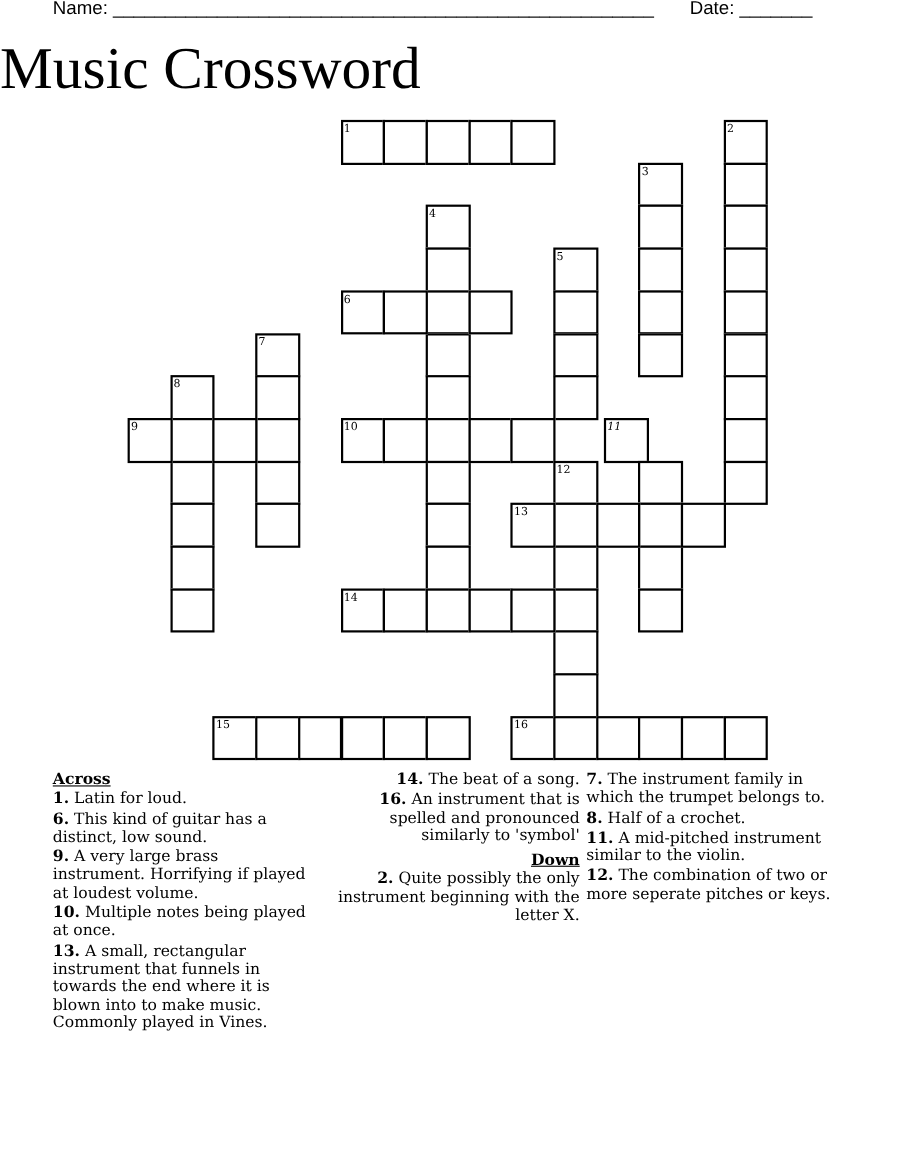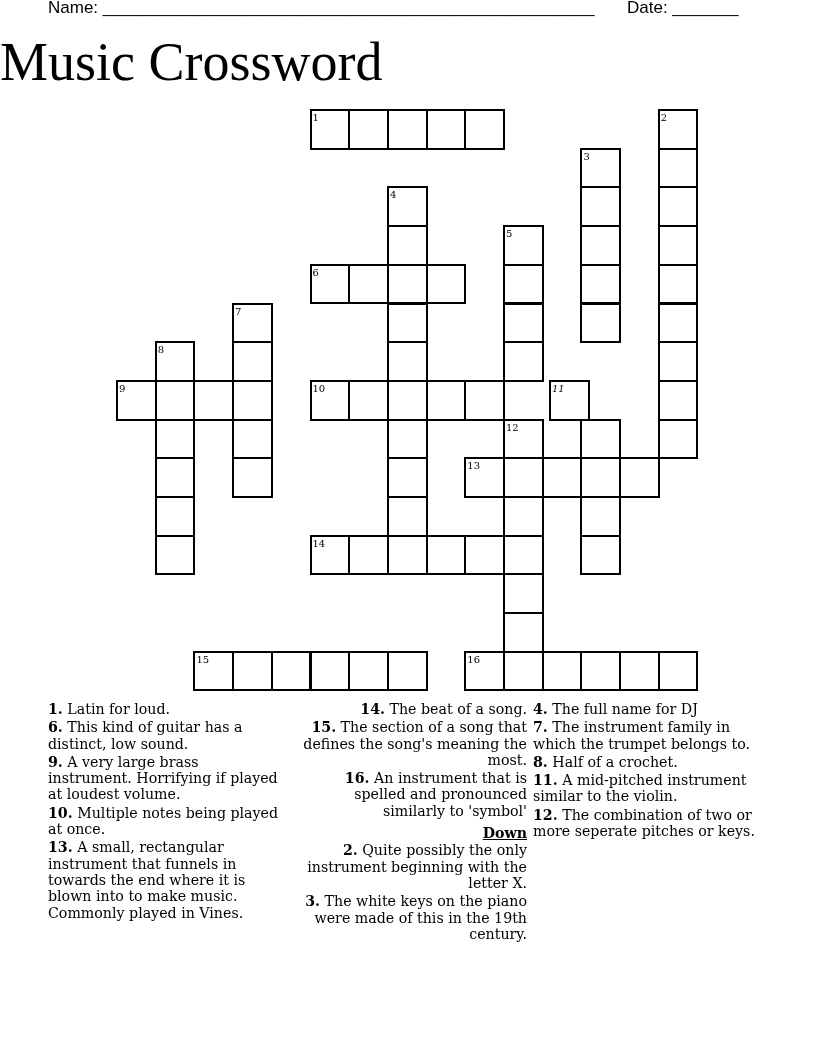--- a/index.html
+++ b/index.html
@@ -138,35 +138,33 @@
       <span class="num">16</span>
     </div>
     <div class="cell" style="left: 504px; top: 651.8px; margin-left: -1px; margin-top: -1px; width: 40.7px; height: 40.7px;"></div>
     <div class="cell" style="left: 542.7px; top: 651.8px; margin-left: -1px; margin-top: -1px; width: 40.7px; height: 40.7px;"></div>
     <div class="cell" style="left: 581.4px; top: 651.8px; margin-left: -1px; margin-top: -1px; width: 40.7px; height: 40.7px;"></div>
     <div class="cell" style="left: 620.1px; top: 651.8px; margin-left: -1px; margin-top: -1px; width: 40.7px; height: 40.7px;"></div>
     <div class="cell" style="left: 658.8px; top: 651.8px; margin-left: -1px; margin-top: -1px; width: 40.7px; height: 40.7px;"></div>
   </div>
 
 <div class="clues col1">
+  <div class="sec-head">Across</div>
   <div class="clue"><b>1.</b> <span>Latin for loud.</span></div>
   <div class="clue"><b>6.</b> <span>This kind of guitar has a distinct, low sound.</span></div>
   <div class="clue"><b>9.</b> <span>A very large brass instrument. Horrifying if played at loudest volume.</span></div>
   <div class="clue"><b>10.</b> <span>Multiple notes being played at once.</span></div>
   <div class="clue"><b>13.</b> <span>A small, rectangular instrument that funnels in towards the end where it is blown into to make music. Commonly played in Vines.</span></div>
 </div>
 
 <div class="clues col2">
   <div class="clue"><b>14.</b> <span>The beat of a song.</span></div>
-  <div class="clue"><b>15.</b> <span>The section of a song that defines the song's meaning the most.</span></div>
   <div class="clue"><b>16.</b> <span>An instrument that is spelled and pronounced similarly to 'symbol'</span></div>
   <div class="sec-head down">Down</div>
   <div class="clue"><b>2.</b> <span>Quite possibly the only instrument beginning with the letter X.</span></div>
-  <div class="clue"><b>3.</b> <span>The white keys on the piano were made of this in the 19th century.</span></div>
 </div>
 
 <div class="clues col3">
-  <div class="clue"><b>4.</b> <span>The full name for DJ</span></div>
   <div class="clue"><b>7.</b> <span>The instrument family in which the trumpet belongs to.</span></div>
   <div class="clue"><b>8.</b> <span>Half of a crochet.</span></div>
   <div class="clue"><b>11.</b> <span>A mid-pitched instrument similar to the violin.</span></div>
   <div class="clue"><b>12.</b> <span>The combination of two or more seperate pitches or keys.</span></div>
 </div>
 
 </body></html>

